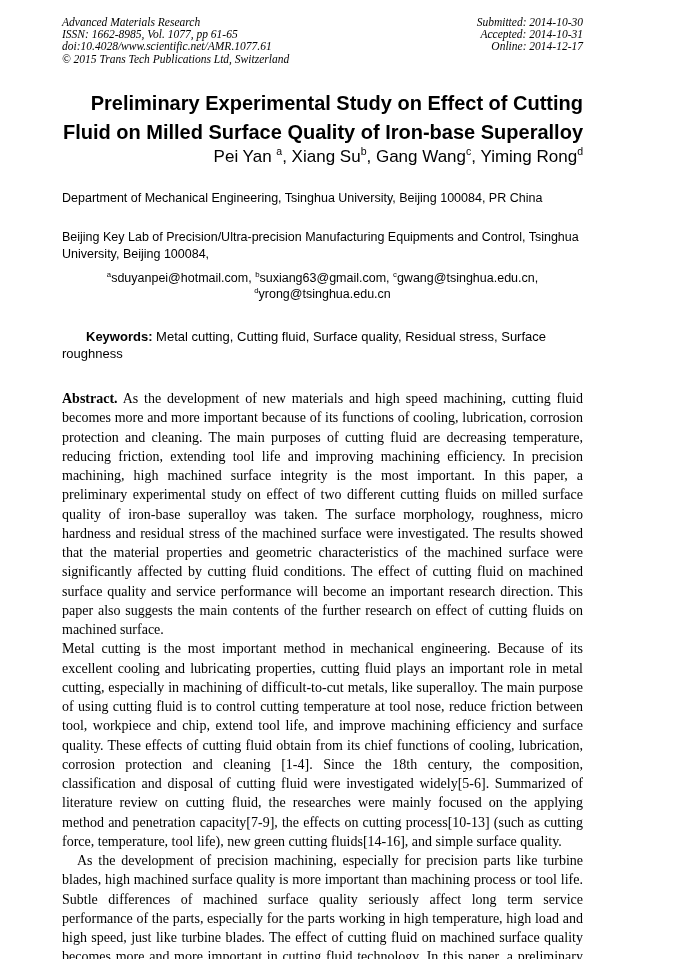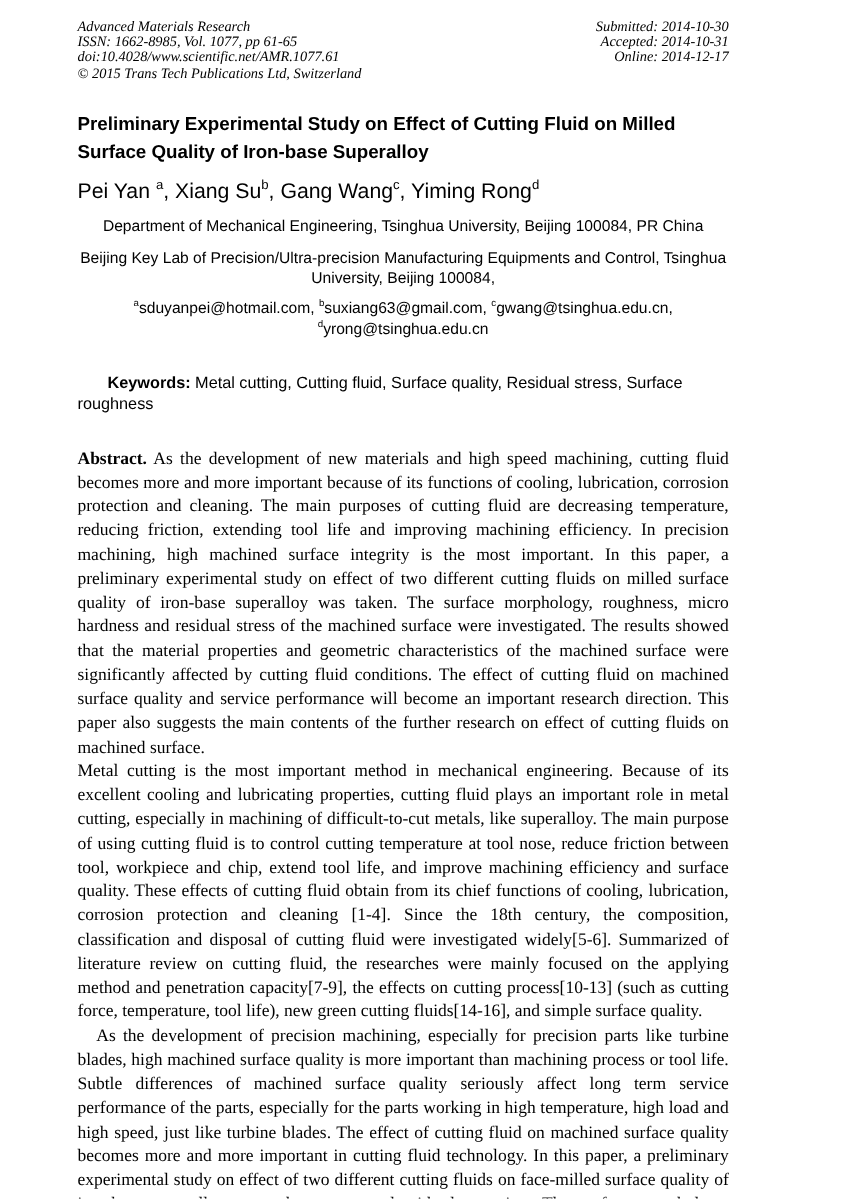--- a/index.html
+++ b/index.html
@@ -20,38 +20,37 @@
     justify-content: space-between;
     font-family: "Liberation Serif", serif;
     font-style: italic;
     font-size: 11.5px;
     line-height: 1.06;
   }
   .journal-header .right { text-align: right; }
   
   .paper-title {
     margin: 24px auto 0 auto;
-    text-align: left;
+    text-align: right;
     font-family: "Liberation Sans", sans-serif;
     font-weight: bold;
-    font-size: 15px;
+    font-size: 20px;
     line-height: 1.45;
     max-width: 530px;
   }
   .authors {
-    margin-top: 11px;
-    text-align: left;
+    text-align: right;
     font-family: "Liberation Sans", sans-serif;
     font-size: 17px;
     line-height: 1.2;
   }
   sup { font-size: 0.62em; line-height: 0; }
   .affiliation {
-    margin-top: 9px;
-    text-align: center;
+    margin-top: 23px;
+    text-align: left;
     font-family: "Liberation Sans", sans-serif;
     font-size: 12.5px;
     line-height: 1.3;
   }
   .affiliation.second { max-width: 545px; margin-left: auto; margin-right: auto; }
   .emails {
     margin-top: 8px;
     text-align: center;
     font-family: Liberation Sans, sans-serif;
     font-size: 12.5px;

